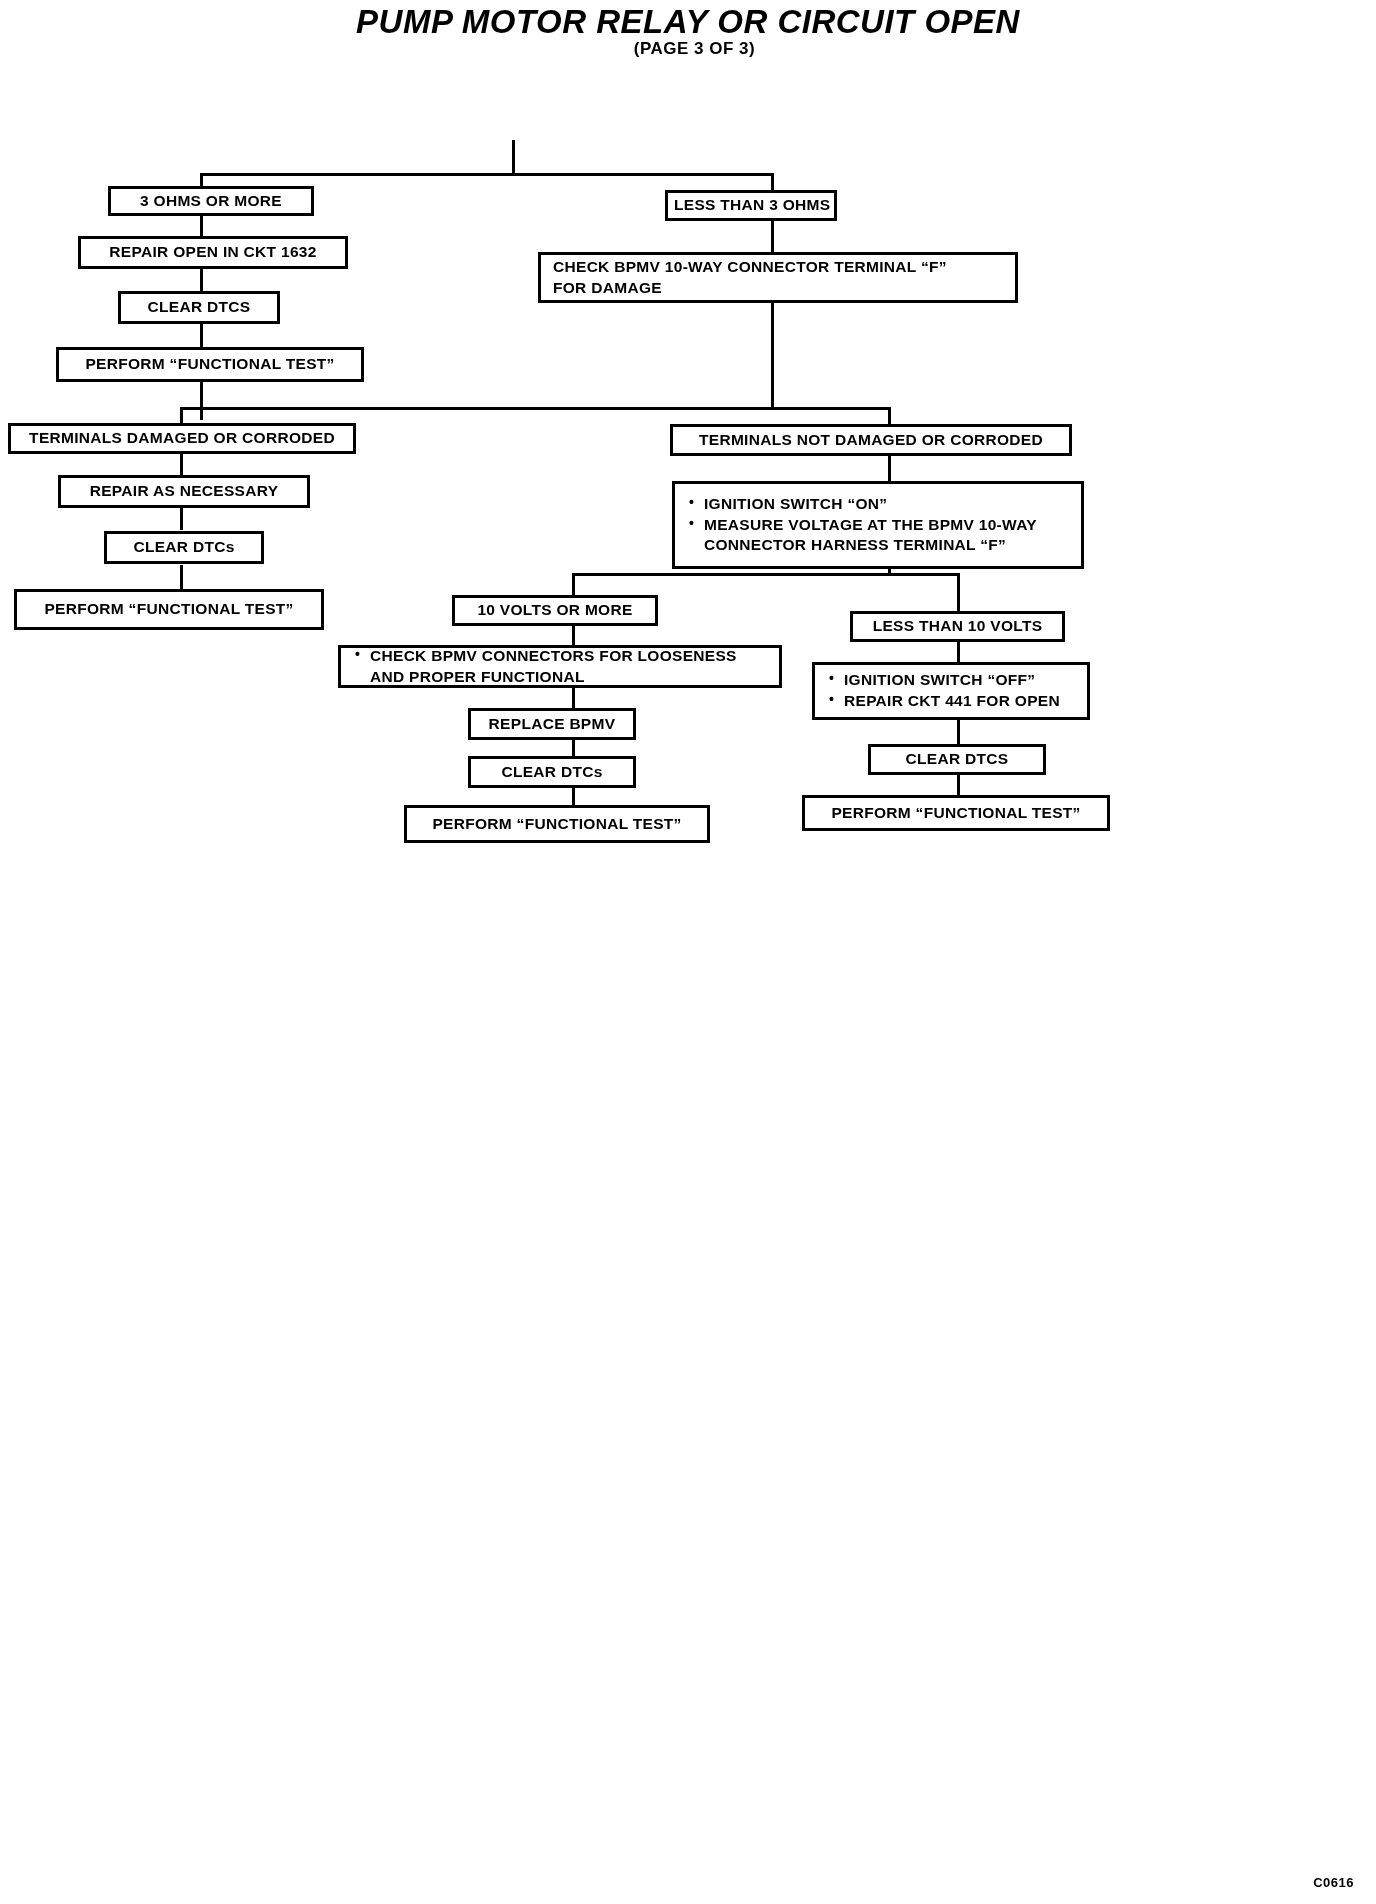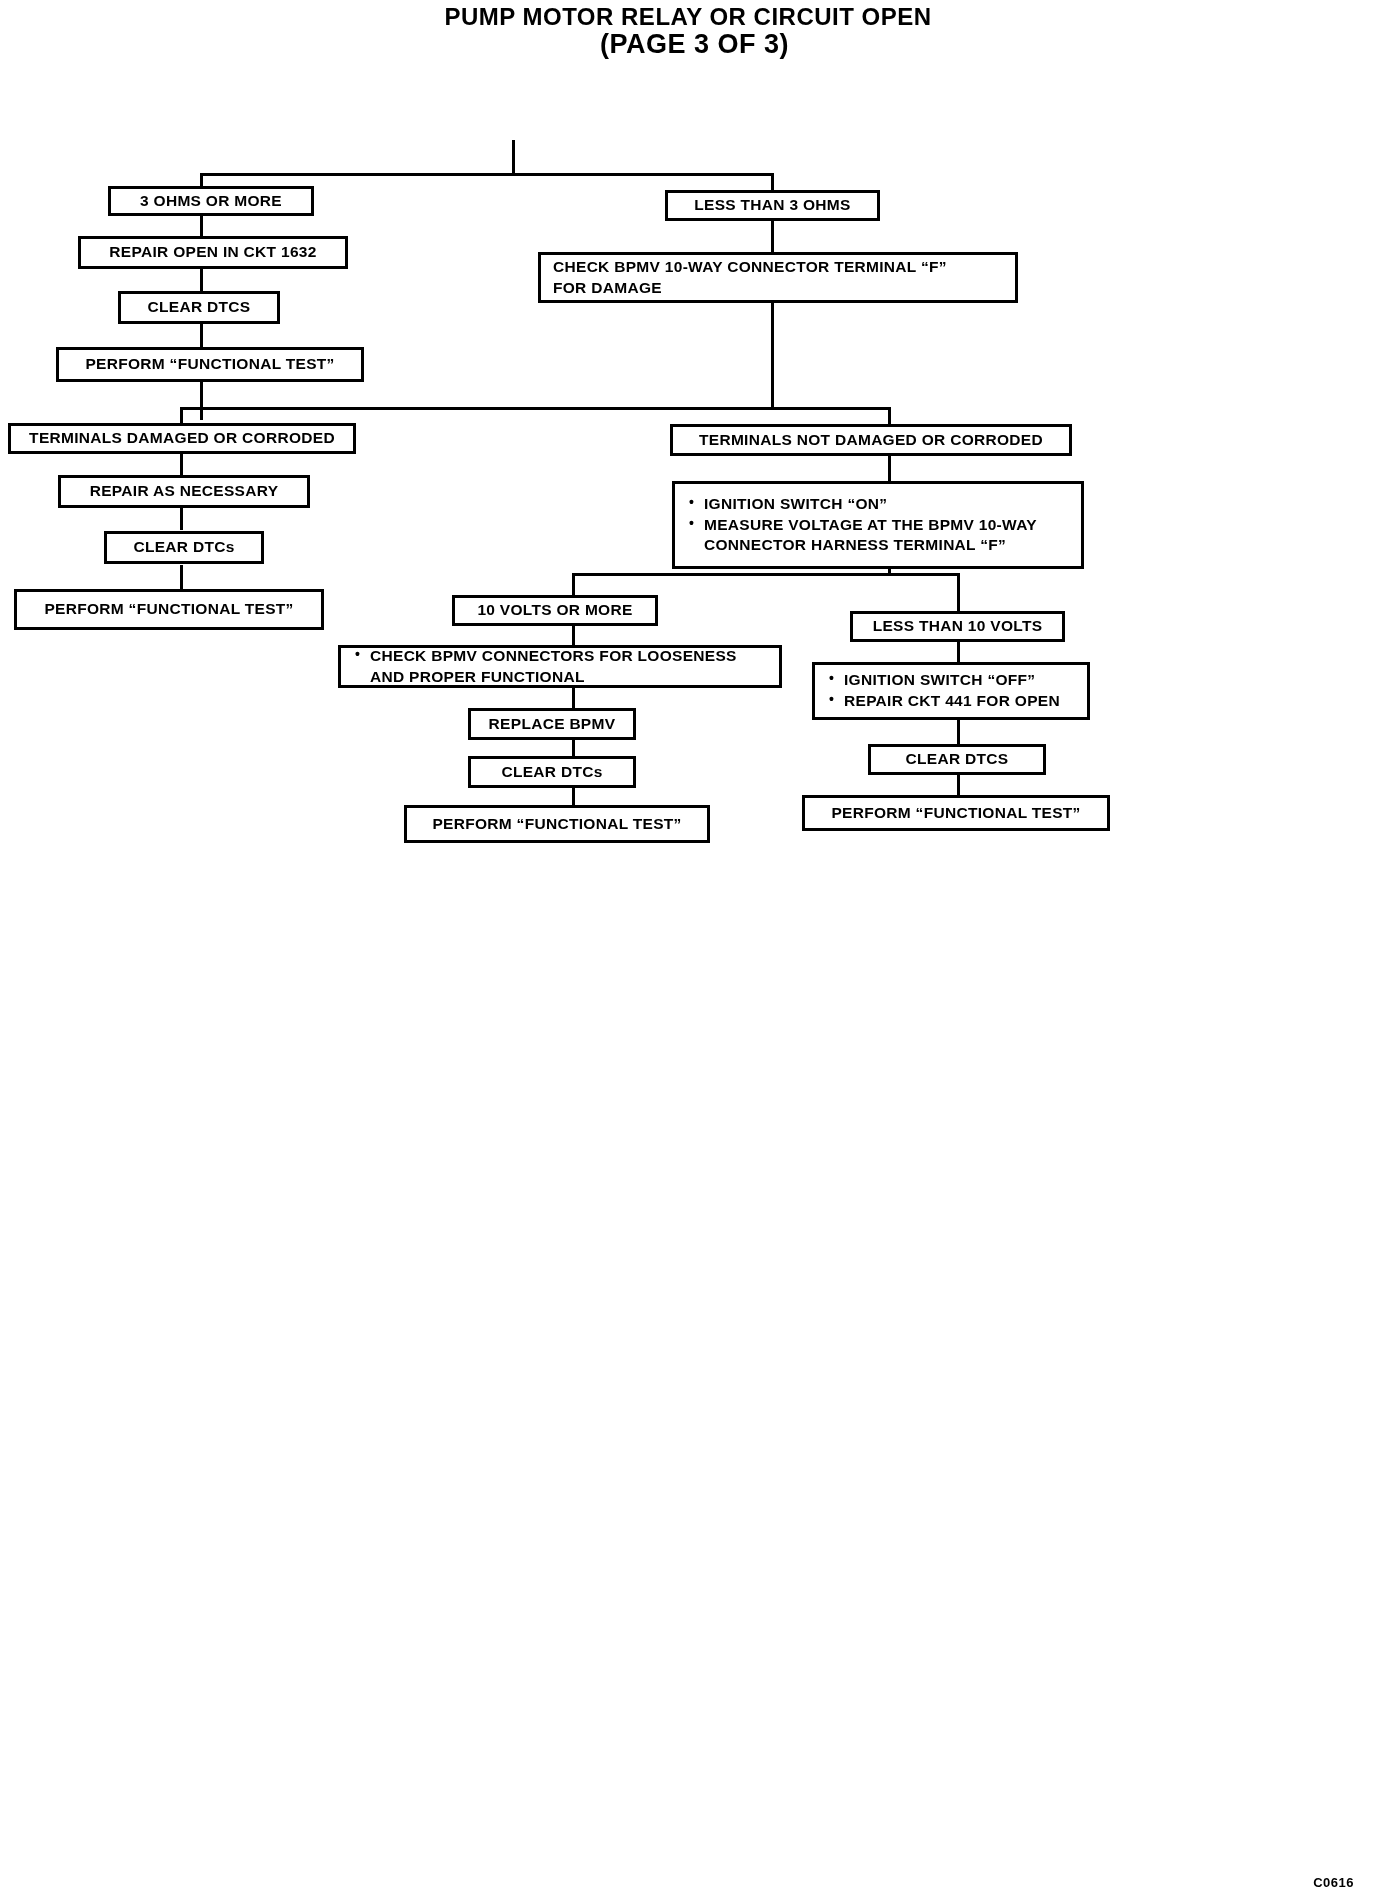--- a/index.html
+++ b/index.html
@@ -24,22 +24,22 @@
     width: 1376px;
     text-align: center;
     line-height: 1.08;
   }
   #title-block .t-line {
     font-weight: bold;
     letter-spacing: 0.5px;
     white-space: nowrap;
   }
   .t1 { font-size: 27px; }
-  .t2 { font-size: 24px; }
-  .t3 { font-size: 27px; margin-left: 13px; }
+  .t2 { font-size: 33px; font-style: italic; }
+  .t3 { font-size: 17px; margin-left: 13px; }
 
   
   .box {
     position: absolute;
     box-sizing: border-box;
     border: 3px solid #000;
     background: #fff;
     font-size: 15.5px;
     font-weight: bold;
     letter-spacing: 0.3px;
@@ -158,21 +158,21 @@
 </div>
 
 <div class="box" style="left:118px; top:291px; width:162px; height:33px;">
   <span class="inner">CLEAR DTCS</span>
 </div>
 
 <div class="box" style="left:56px; top:347px; width:308px; height:35px;">
   <span class="inner">PERFORM “FUNCTIONAL TEST”</span>
 </div>
 
-<div class="box" style="left:665px; top:190px; width:215px; height:31px;">
+<div class="box" style="left:665px; top:190px; width:172px; height:31px;">
   <span class="inner">LESS THAN 3 OHMS</span>
 </div>
 
 <div class="box left" style="left:538px; top:252px; width:480px; height:51px;">
   <span class="inner">
     <span class="wrapline">CHECK BPMV 10-WAY CONNECTOR TERMINAL “F”</span><br>
     <span class="wrapline">FOR DAMAGE</span>
   </span>
 </div>
 

